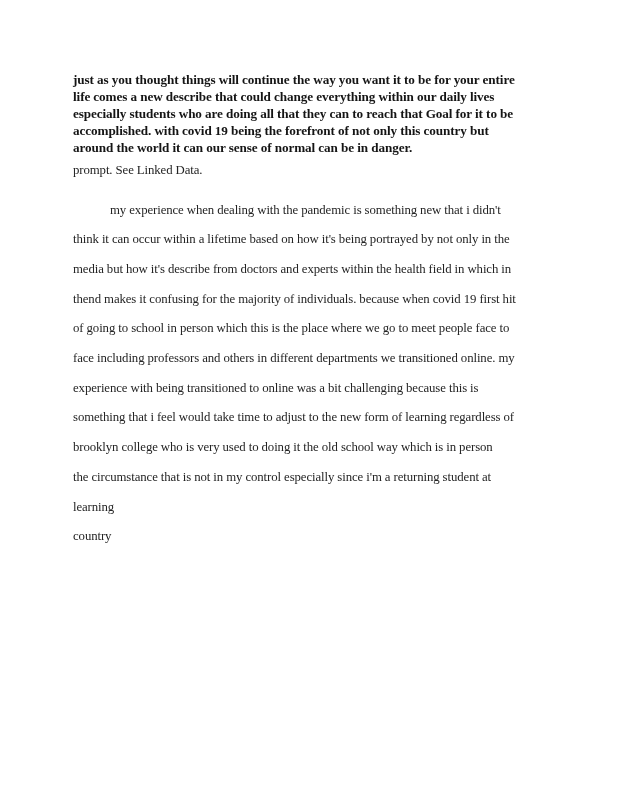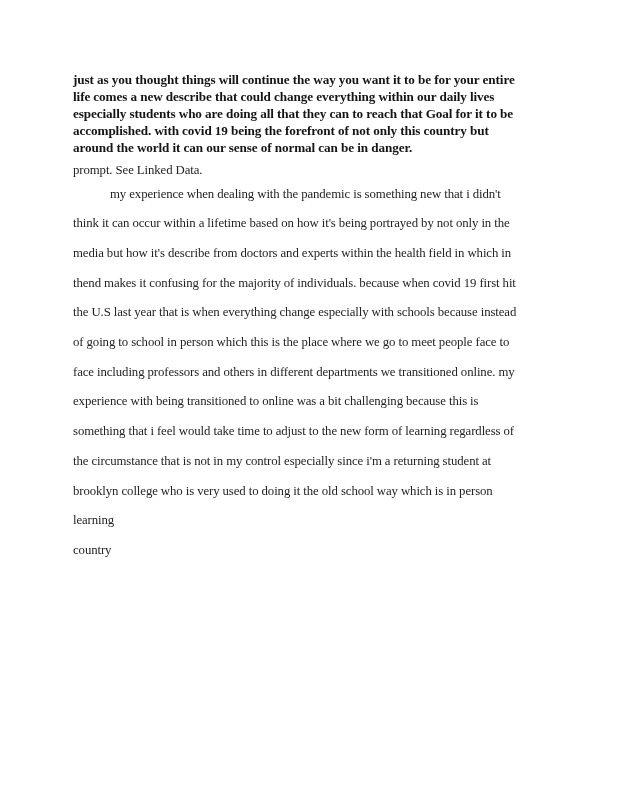--- a/index.html
+++ b/index.html
@@ -31,21 +31,21 @@
     letter-spacing: -0.1px;
   }
   .disclaimer {
     margin-top: 5px;
     font-size: 12.8px;
     line-height: 18.5px;
     color: #242424;
     letter-spacing: -0.1px;
   }
   .body-text {
-    margin-top: 0;
+    margin-top: 16px;
     font-size: 12.8px;
     line-height: 29.7px;
     color: #242424;
     letter-spacing: -0.1px;
   }
   .line {
     white-space: nowrap;
   }
   .body-text .line:first-child {
     text-indent: 37px;
@@ -64,24 +64,23 @@
         <div class="line">around the world it can our sense of normal can be in danger.</div>
       </div>
     <div class="disclaimer">
         <div class="line">prompt. See Linked Data.</div>
       </div>
     <div class="body-text">
         <div class="line">my experience when dealing with the pandemic is something new that i didn't</div>
         <div class="line">think it can occur within a lifetime based on how it's being portrayed by not only in the</div>
         <div class="line">media but how it's describe from doctors and experts within the health field in which in</div>
         <div class="line">thend makes it confusing for the majority of individuals. because when covid 19 first hit</div>
-        <div class="line">the U.S last year that is when everything change especially with schools because instead</div>
         <div class="line">of going to school in person which this is the place where we go to meet people face to</div>
         <div class="line">face including professors and others in different departments we transitioned online. my</div>
         <div class="line">experience with being transitioned to online was a bit challenging because this is</div>
         <div class="line">something that i feel would take time to adjust to the new form of learning regardless of</div>
+        <div class="line">brooklyn college who is very used to doing it the old school way which is in person</div>
         <div class="line">the circumstance that is not in my control especially since i'm a returning student at</div>
-        <div class="line">brooklyn college who is very used to doing it the old school way which is in person</div>
         <div class="line">learning</div>
         <div class="line">country</div>
       </div>
   </div>
 </div>
 
 </body></html>

